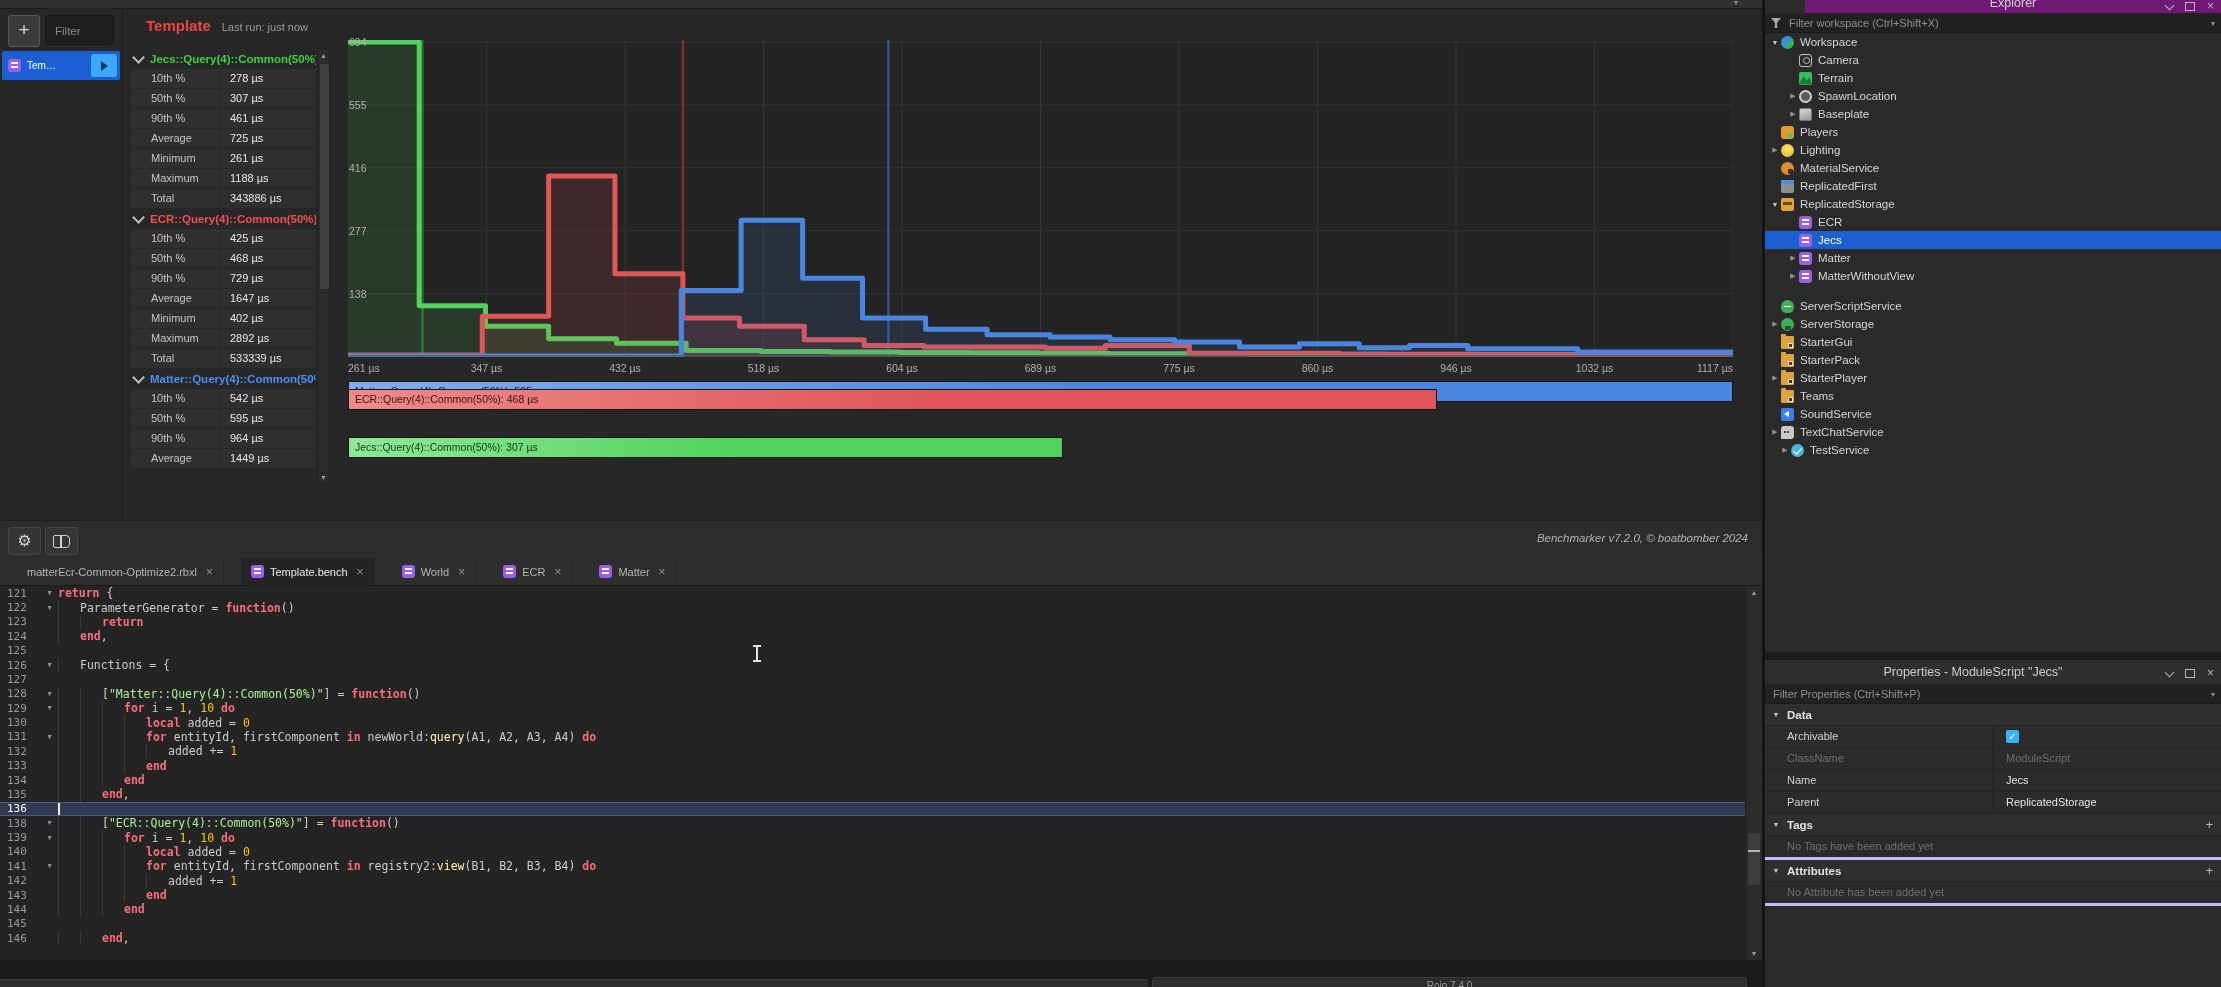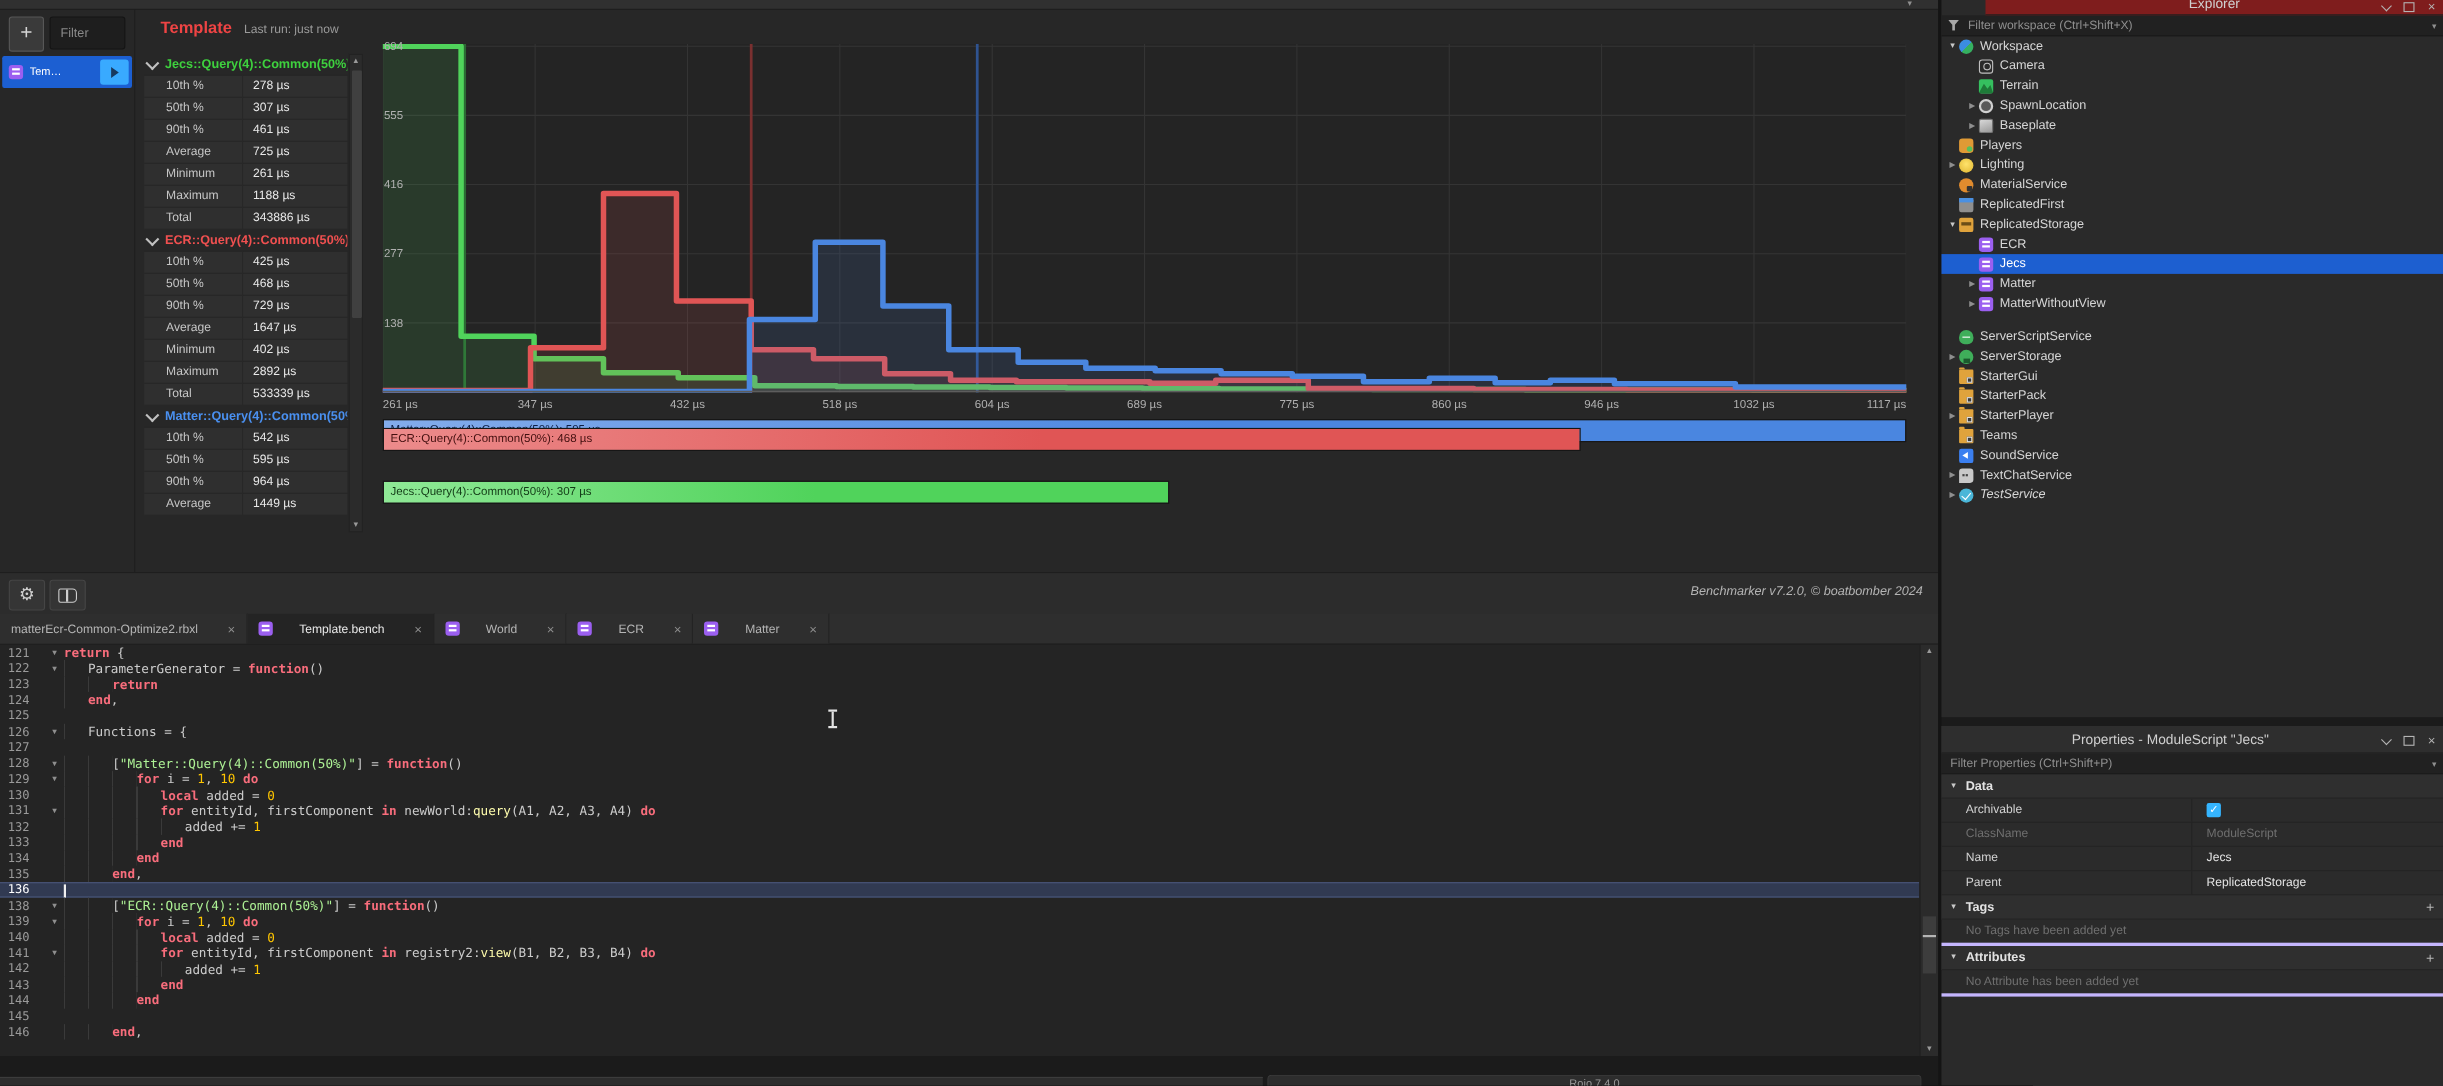--- a/index.html
+++ b/index.html
@@ -52,21 +52,21 @@
   #bench-toolbar{left:0;top:520px;width:1762px;height:38px;background:#2c2c2c;border-top:1px solid #1e1e1e;}
   .tool-btn{position:absolute;top:6px;width:31px;height:26px;background:#353535;border:1px solid #454545;border-radius:3px;
             display:flex;align-items:center;justify-content:center;color:#cfcfcf;}
   .gear-glyph{font-size:16px;line-height:16px;}
   .book-glyph{width:15px;height:11px;border:1.5px solid #cfcfcf;border-radius:2px 4px 4px 2px;position:relative;}
   .book-glyph:after{content:"";position:absolute;left:6px;top:0;bottom:0;width:1.5px;background:#cfcfcf;}
   .version-text{position:absolute;right:14px;top:11px;font-size:11.5px;font-style:italic;color:#b4b4b4;}
 
   
   #tabs{left:0;top:558px;width:1762px;height:28px;background:#2e2e2e;border-bottom:1px solid #1a1a1a;display:flex;box-sizing:border-box;}
-  .tab{display:flex;align-items:center;gap:24px;padding:0 10px;font-size:11px;color:#b5b5b5;border-right:1px solid #232323;background:#2e2e2e;white-space:nowrap;}
+  .tab{display:flex;align-items:center;gap:6px;padding:0 10px;font-size:11px;color:#b5b5b5;border-right:1px solid #232323;background:#2e2e2e;white-space:nowrap;margin-left:17px;}
   .tab.active{background:#242424;color:#e9e9e9;}
   .tab-close{color:#8f8f8f;font-size:12px;margin-left:3px;}
 
   
   #editor{left:0;top:586px;width:1745px;height:374px;background:#242424;font-family:"DejaVu Sans Mono","Liberation Mono",monospace;font-size:11.5px;overflow:hidden;}
   .cl{height:14.38px;display:flex;align-items:center;position:relative;}
   .cl.cur{background:#313a52;box-shadow:inset 0 1px 0 #4d5a80, inset 0 -1px 0 #4d5a80;}
   .cl .ln{width:34px;padding-left:7px;color:#9a9a9a;font-size:11px;flex:none;}
   .cl.cur .ln{color:#fff;}
   .cl .fold{width:17px;font-size:7px;color:#8f8f8f;text-align:center;flex:none;}
@@ -86,21 +86,21 @@
   .ibeam:before{top:-2px;} .ibeam:after{bottom:-2px;}
 
   
   .sliver-left{left:0;top:979px;width:1148px;height:8px;background:#2d2d2d;border-top:1px solid #3c3c3c;}
   .sliver-right{left:1152px;top:977px;width:593px;height:10px;background:#2d2d2d;border:1px solid #3c3c3c;border-bottom:none;
                 border-radius:4px 4px 0 0;overflow:hidden;text-align:center;font-size:10px;color:#9a9a9a;line-height:15px;}
 
   
   .vdivider{left:1762px;top:0;width:3px;height:987px;background:#141414;}
   #explorer{left:1765px;top:0;width:456px;height:652px;background:#2a2a2a;}
-  .panel-title{height:13px;background:#7f1d1d;border-bottom:1px solid #1f1f1f;position:relative;overflow:hidden;margin-left:40px;}
+  .panel-title{height:13px;background:#701a75;border-bottom:1px solid #1f1f1f;position:relative;overflow:hidden;margin-left:40px;}
   .panel-title .pt-text{position:absolute;left:0;right:0;top:-4px;text-align:center;font-size:12.5px;color:#d0d0d0;}
   .win-icons{position:absolute;right:7px;top:1px;display:flex;gap:12px;align-items:center;}
   .wi-chev{width:6px;height:6px;border-right:1.5px solid #b5b5b5;border-bottom:1.5px solid #b5b5b5;transform:rotate(45deg);margin-top:-2px;}
   .wi-dock{width:8px;height:7px;border:1.5px solid #b5b5b5;}
   .wi-close{color:#b5b5b5;font-size:12px;line-height:10px;}
   .filter-row{height:18px;background:#212121;border-bottom:1px solid #1a1a1a;display:flex;align-items:center;padding:0 6px;}
   .funnel{width:10px;height:10px;background:#a8a8a8;clip-path:polygon(0 0,100% 0,62% 45%,62% 100%,38% 100%,38% 45%);flex:none;}
   .filter-text{font-size:11px;color:#8f8f8f;margin-left:8px;flex:1;}
   .dd-arrow{font-size:8px;color:#8f8f8f;}
   .trow{height:18px;display:flex;align-items:center;font-size:11.5px;color:#d6d6d6;}
@@ -649,21 +649,21 @@
         <div class="trow" style="padding-left: 4px;">
           <span class="tarrow"></span>
           <span class="ic ic-sound"></span>
           <span class="tlabel">SoundService</span>
         </div>
         <div class="trow" style="padding-left: 4px;">
           <span class="tarrow closed">▶</span>
           <span class="ic ic-chat"></span>
           <span class="tlabel">TextChatService</span>
         </div>
-        <div class="trow" style="padding-left: 4px; font-style: italic;">
+        <div class="trow" style="padding-left: 14px;">
           <span class="tarrow closed">▶</span>
           <span class="ic ic-test"></span>
           <span class="tlabel">TestService</span>
         </div>
       </div>
   </div>
 
   <div class="abs" id="properties">
     <div class="props-title">
       <span class="pt-text">Properties - ModuleScript "Jecs"</span>

